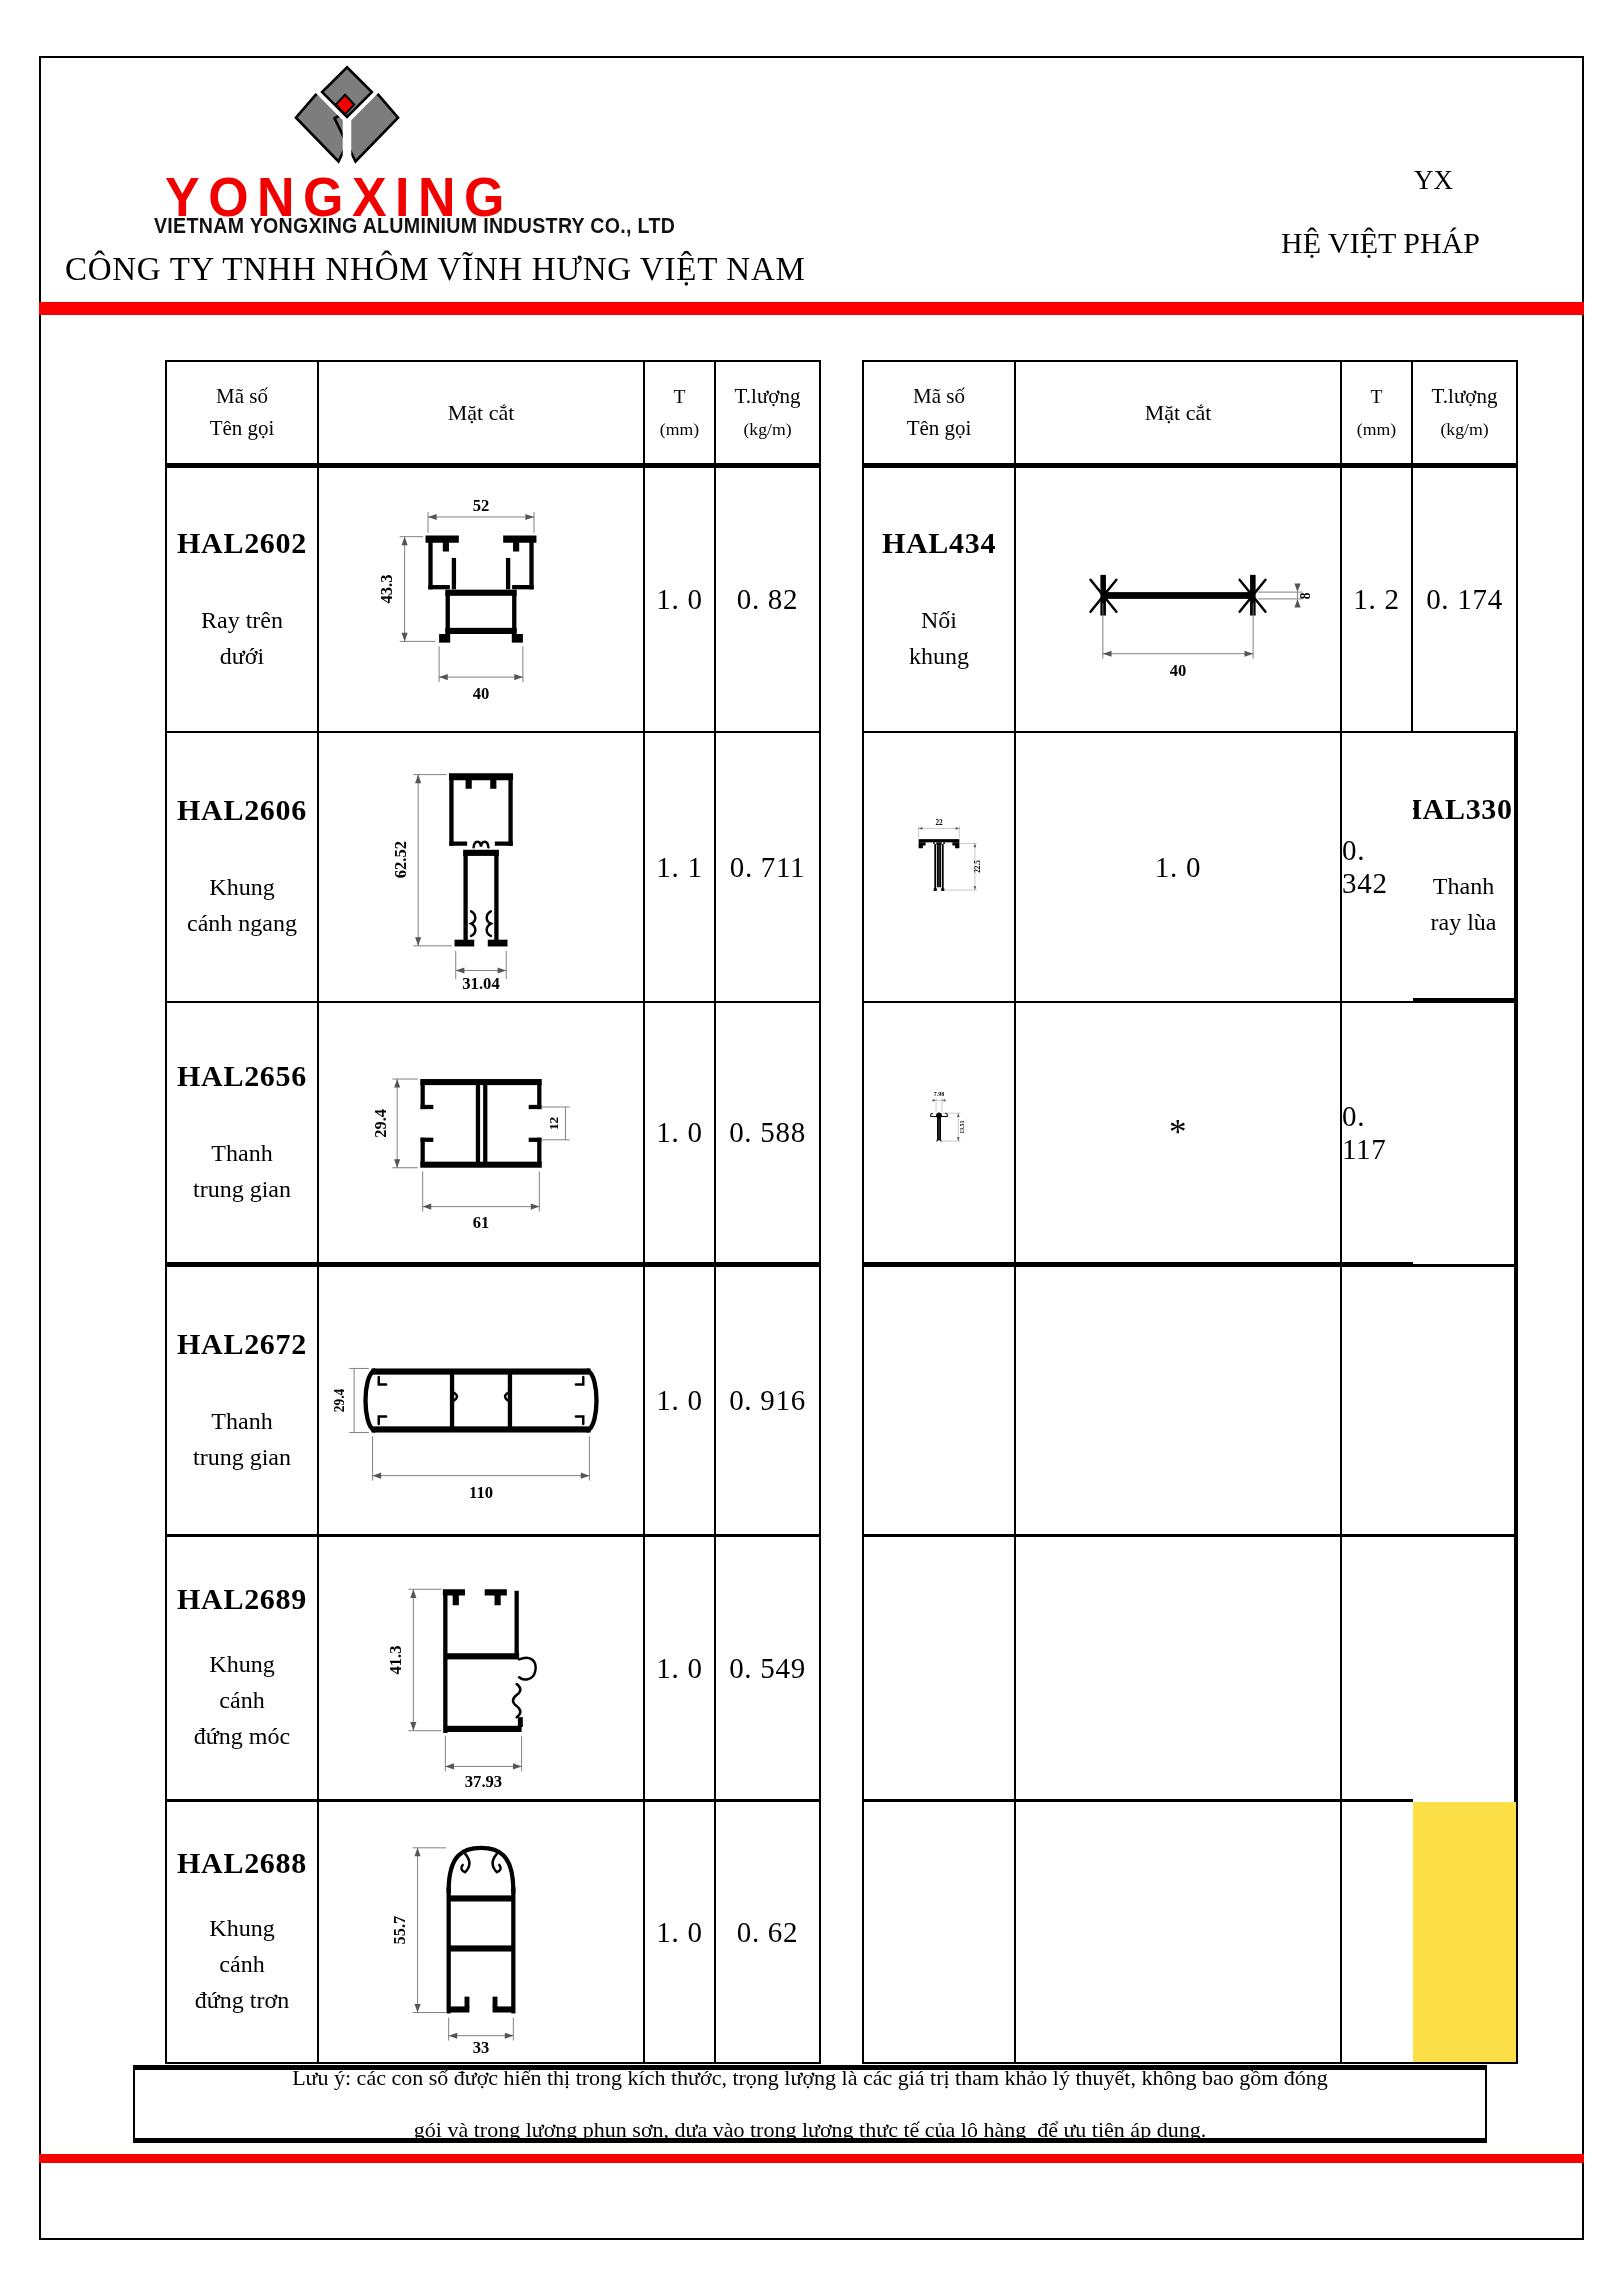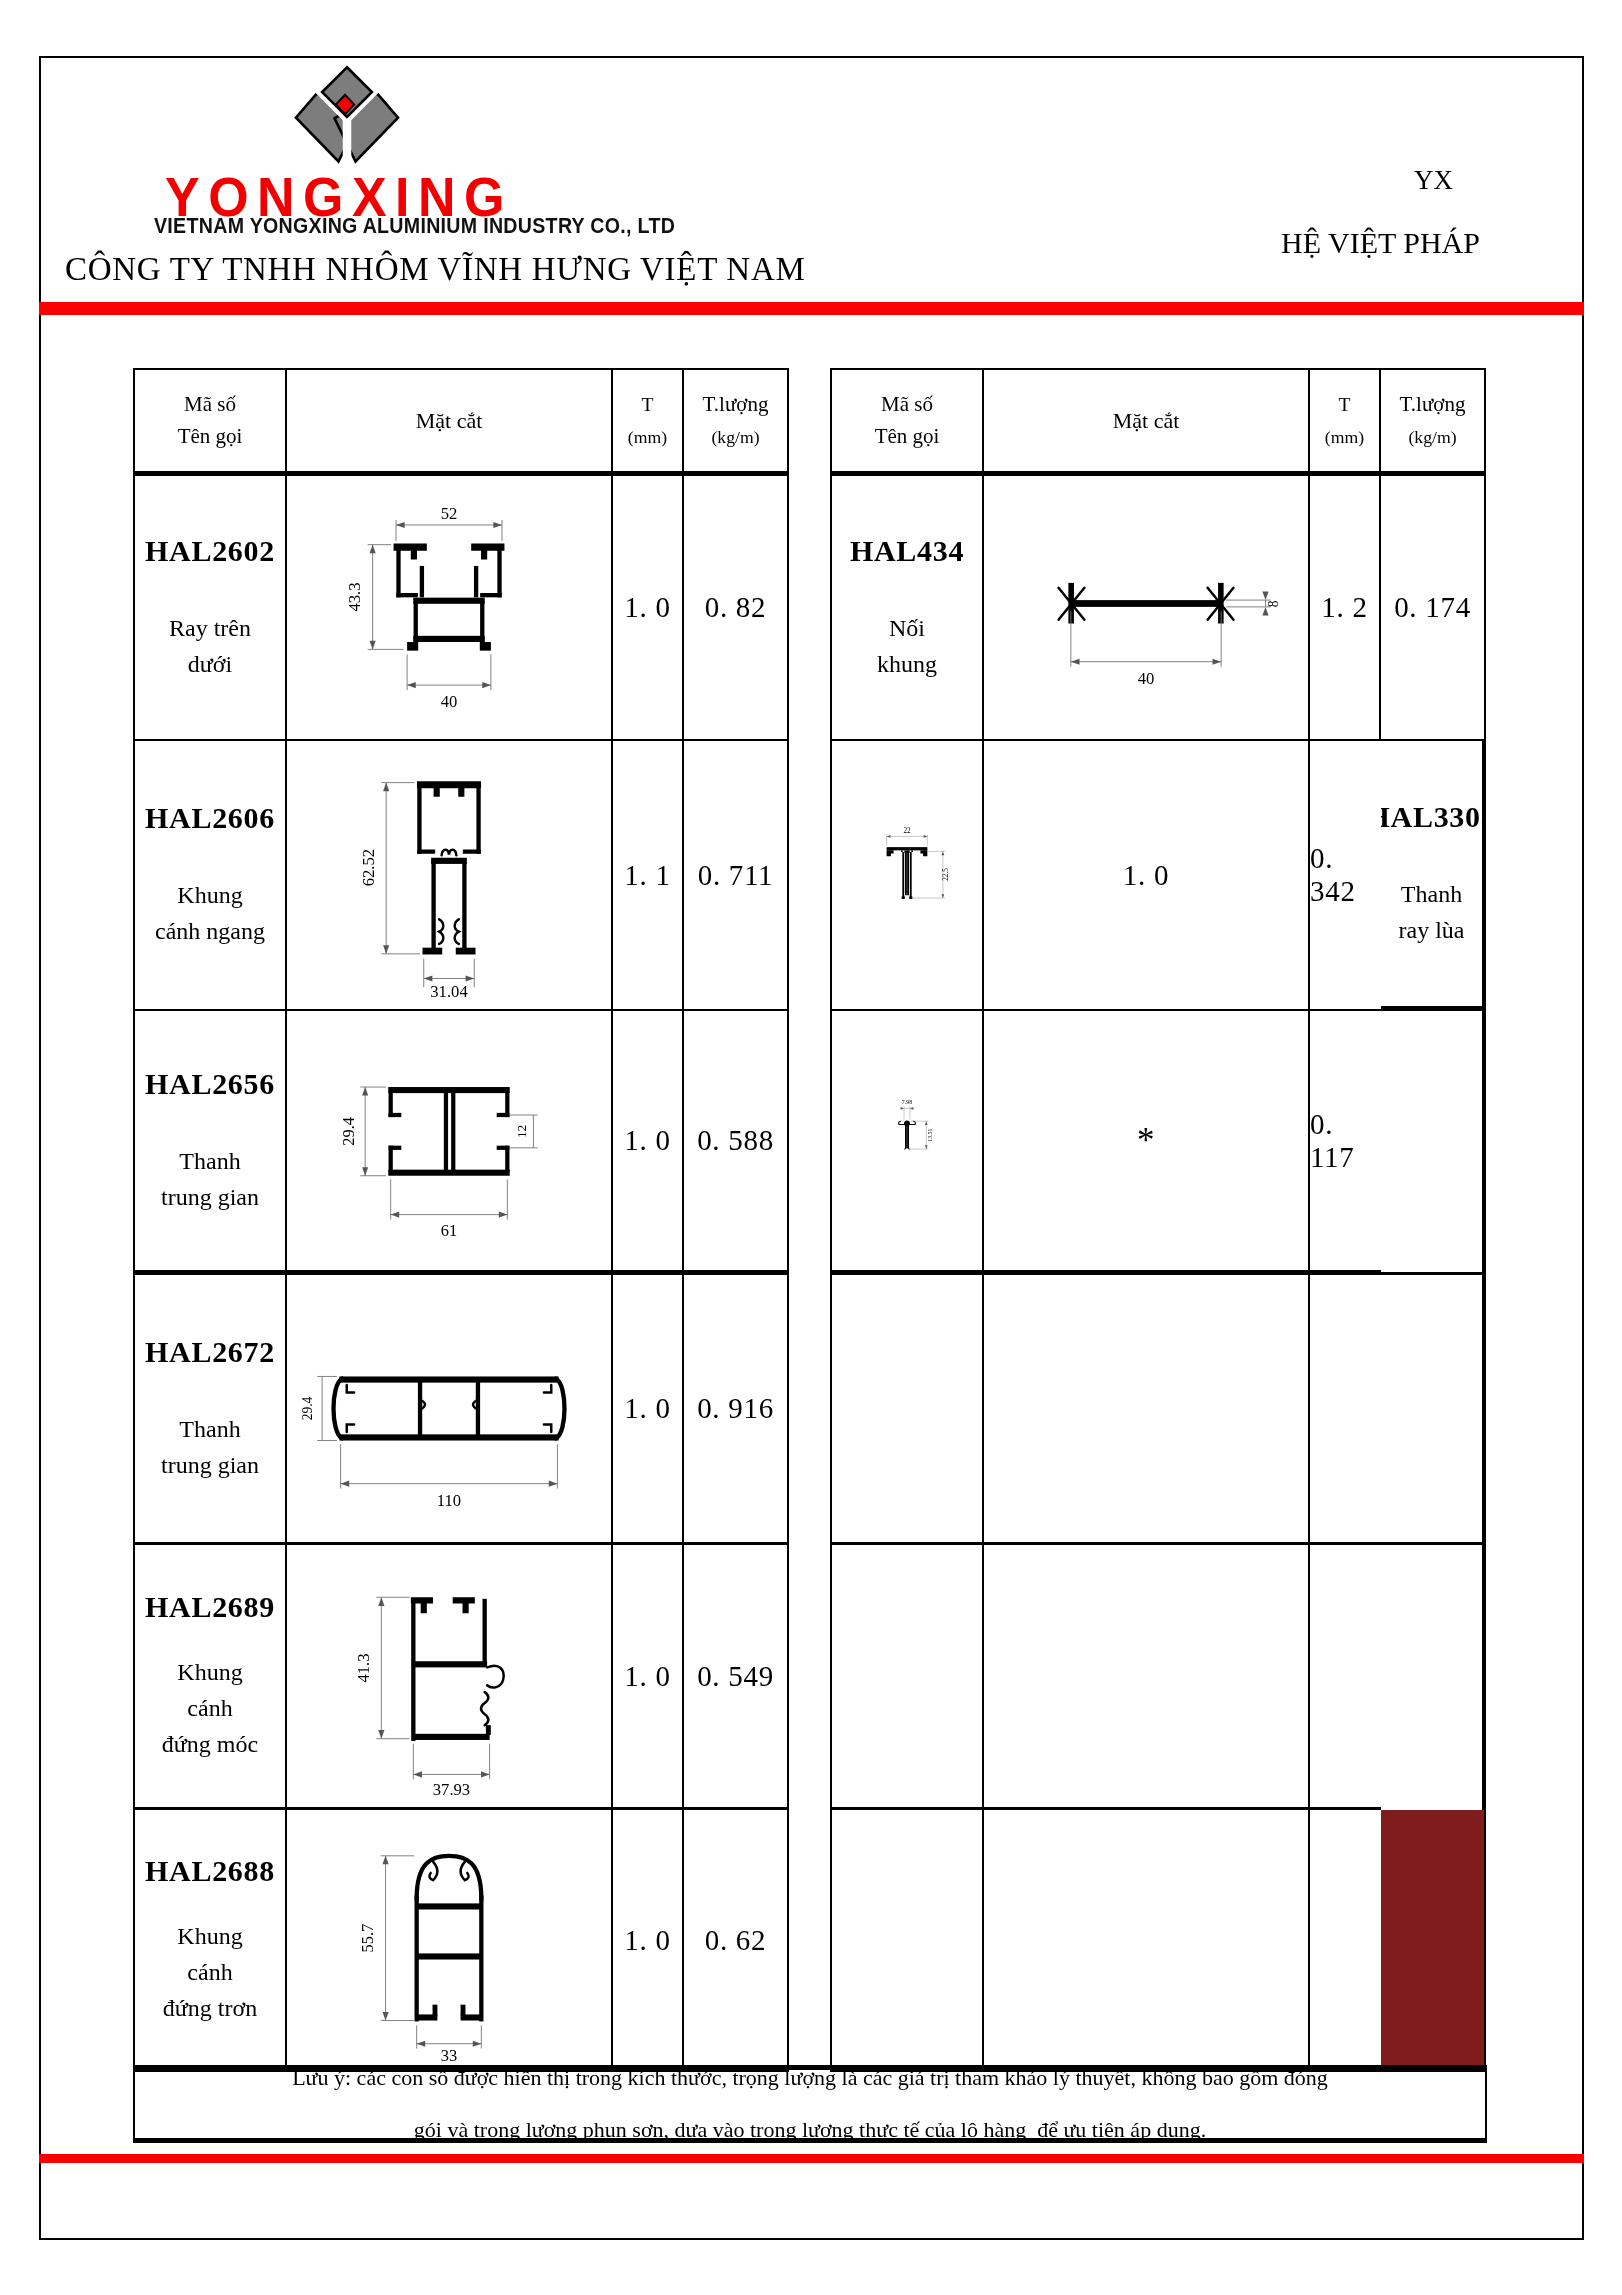--- a/index.html
+++ b/index.html
@@ -24,24 +24,24 @@
     left:154px;top:213px;width:419px;
     font-family:"Liberation Sans","DejaVu Sans",sans-serif;font-weight:bold;
     font-size:20px;letter-spacing:0.3px;color:#111;
     transform:scale(0.98,1.1);transform-origin:left top;white-space:nowrap;
   }
   .company-vi{left:65px;top:251px;font-size:33px;white-space:nowrap;letter-spacing:0.7px;}
   .yx-code{left:1322px;top:165px;width:131px;text-align:right;font-size:27px;}
   .system-name{left:1243px;top:226px;width:275px;text-align:center;font-size:30px;white-space:nowrap;}
   
   .spec-table{
-    top:368px;display:grid;background:#7f1d1d;
+    top:360px;display:grid;background:#fde047;
     grid-template-columns:152px 326px 71px 103px;
     grid-template-rows:106px 265px 270px 264px 270px 265px 260px;
-    border:2.6px solid #000;box-sizing:content-box;
+    border:2.6px solid #000;box-sizing:content-box;margin-left:32px;
   }
   .spec-table.left{left:133px;}
   .spec-table.right{left:830px;}
   .cell{
     border-right:2.6px solid #000;border-bottom:2.6px solid #000;
     display:flex;flex-direction:column;align-items:center;justify-content:center;
     overflow:hidden;box-sizing:border-box;background:#fff;
   }
   .cell.last-col{border-right:none;justify-content:center;}
   .cell.hdr{border-bottom-width:5.2px;}
@@ -49,21 +49,21 @@
   .cell.semithick{border-bottom-width:3.9px;}
   .cell.last-row{border-bottom:none;}
   .hdr{font-size:21px;line-height:1.5;text-align:center;}
   .hdr .small{font-size:17.7px;}
   .code{font-size:30px;font-weight:bold;letter-spacing:0.7px;}
   .pname{font-size:24px;line-height:1.5;text-align:center;margin-top:42px;}
   .pname.tight{margin-top:30px;}
   .pname.sans-bold{font-family:"Liberation Sans","DejaVu Sans",sans-serif;font-weight:bold;font-size:19px;}
   .val{font-size:29px;letter-spacing:0.7px;}
   .code-cell{justify-content:center;}
-  .draw-cell{padding:8px;}
+  .draw-cell{padding:8px;font-weight:bold;}
   .draw-cell svg{width:100%;height:100%;display:block;}
   
   .note-box{
     left:133px;top:2065px;width:1354px;height:78px;box-sizing:border-box;
     border:2.6px solid #000;border-top-width:5.2px;border-bottom-width:5.2px;
     display:flex;flex-direction:column;align-items:center;justify-content:center;gap:26px;
   }
   .note-line{font-size:22px;white-space:pre-wrap;text-align:center;line-height:1.2;}
   
   .p{stroke:#000;stroke-width:7;fill:none;stroke-linecap:square;}

